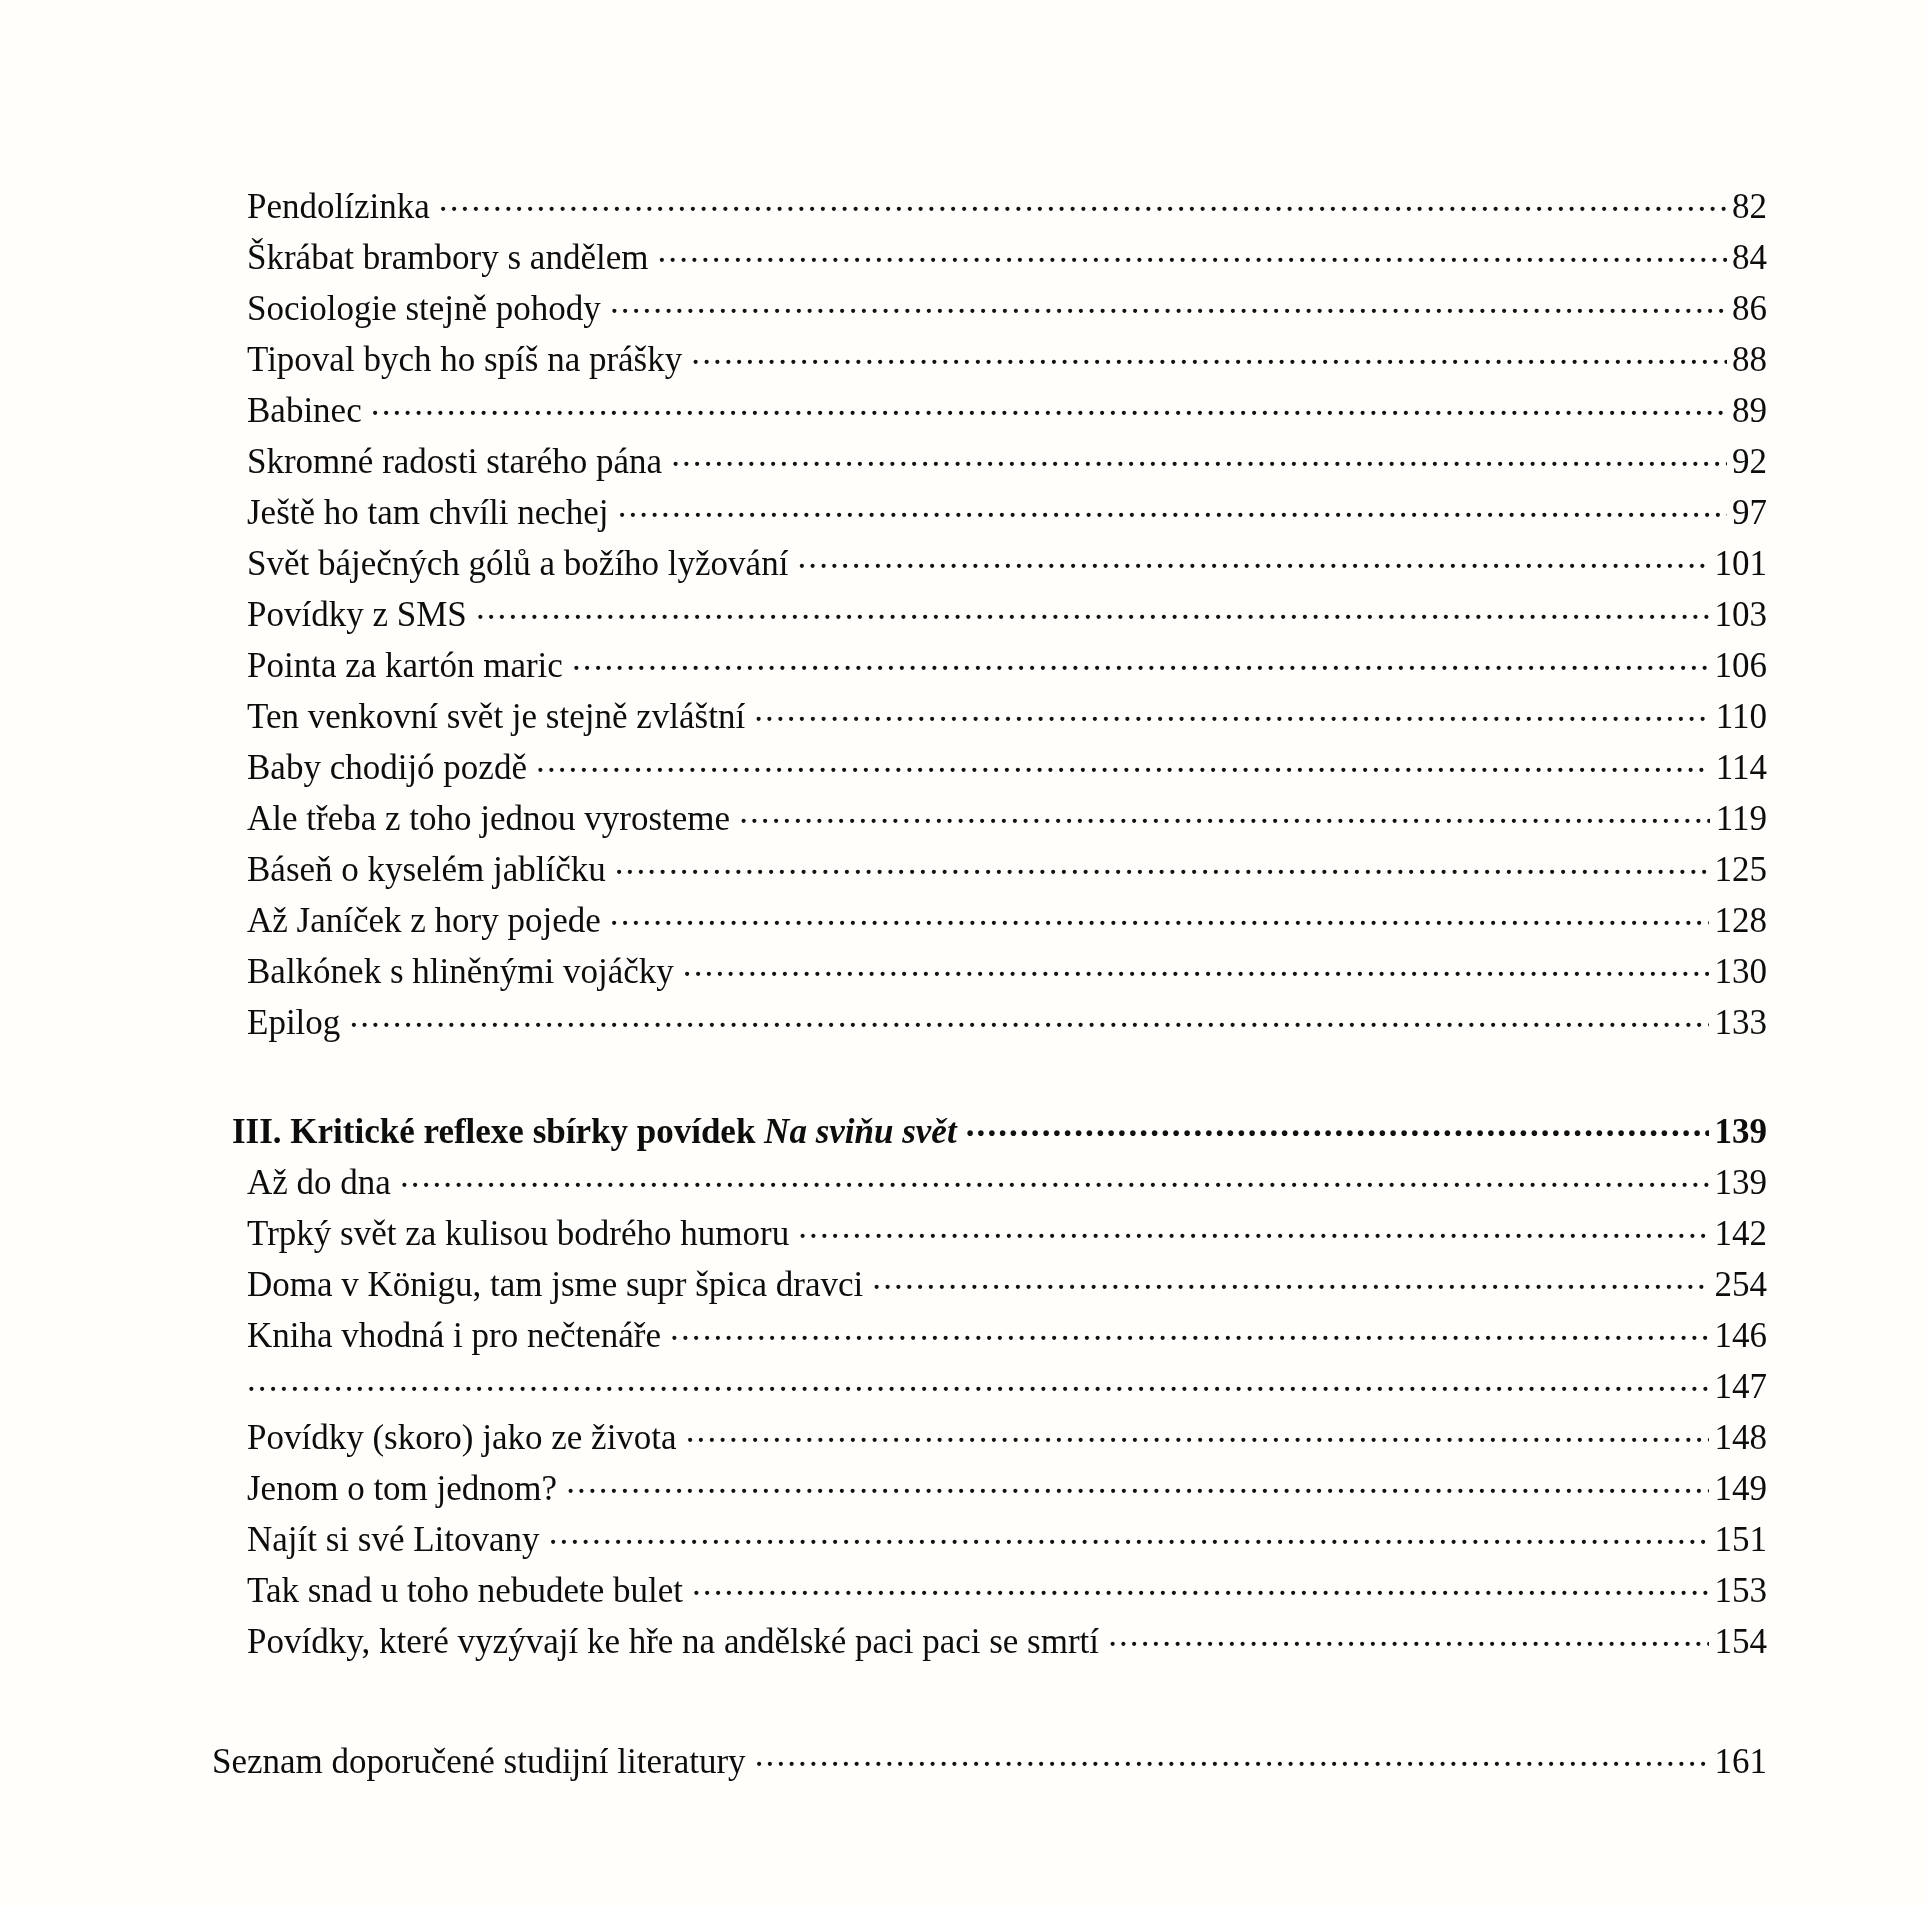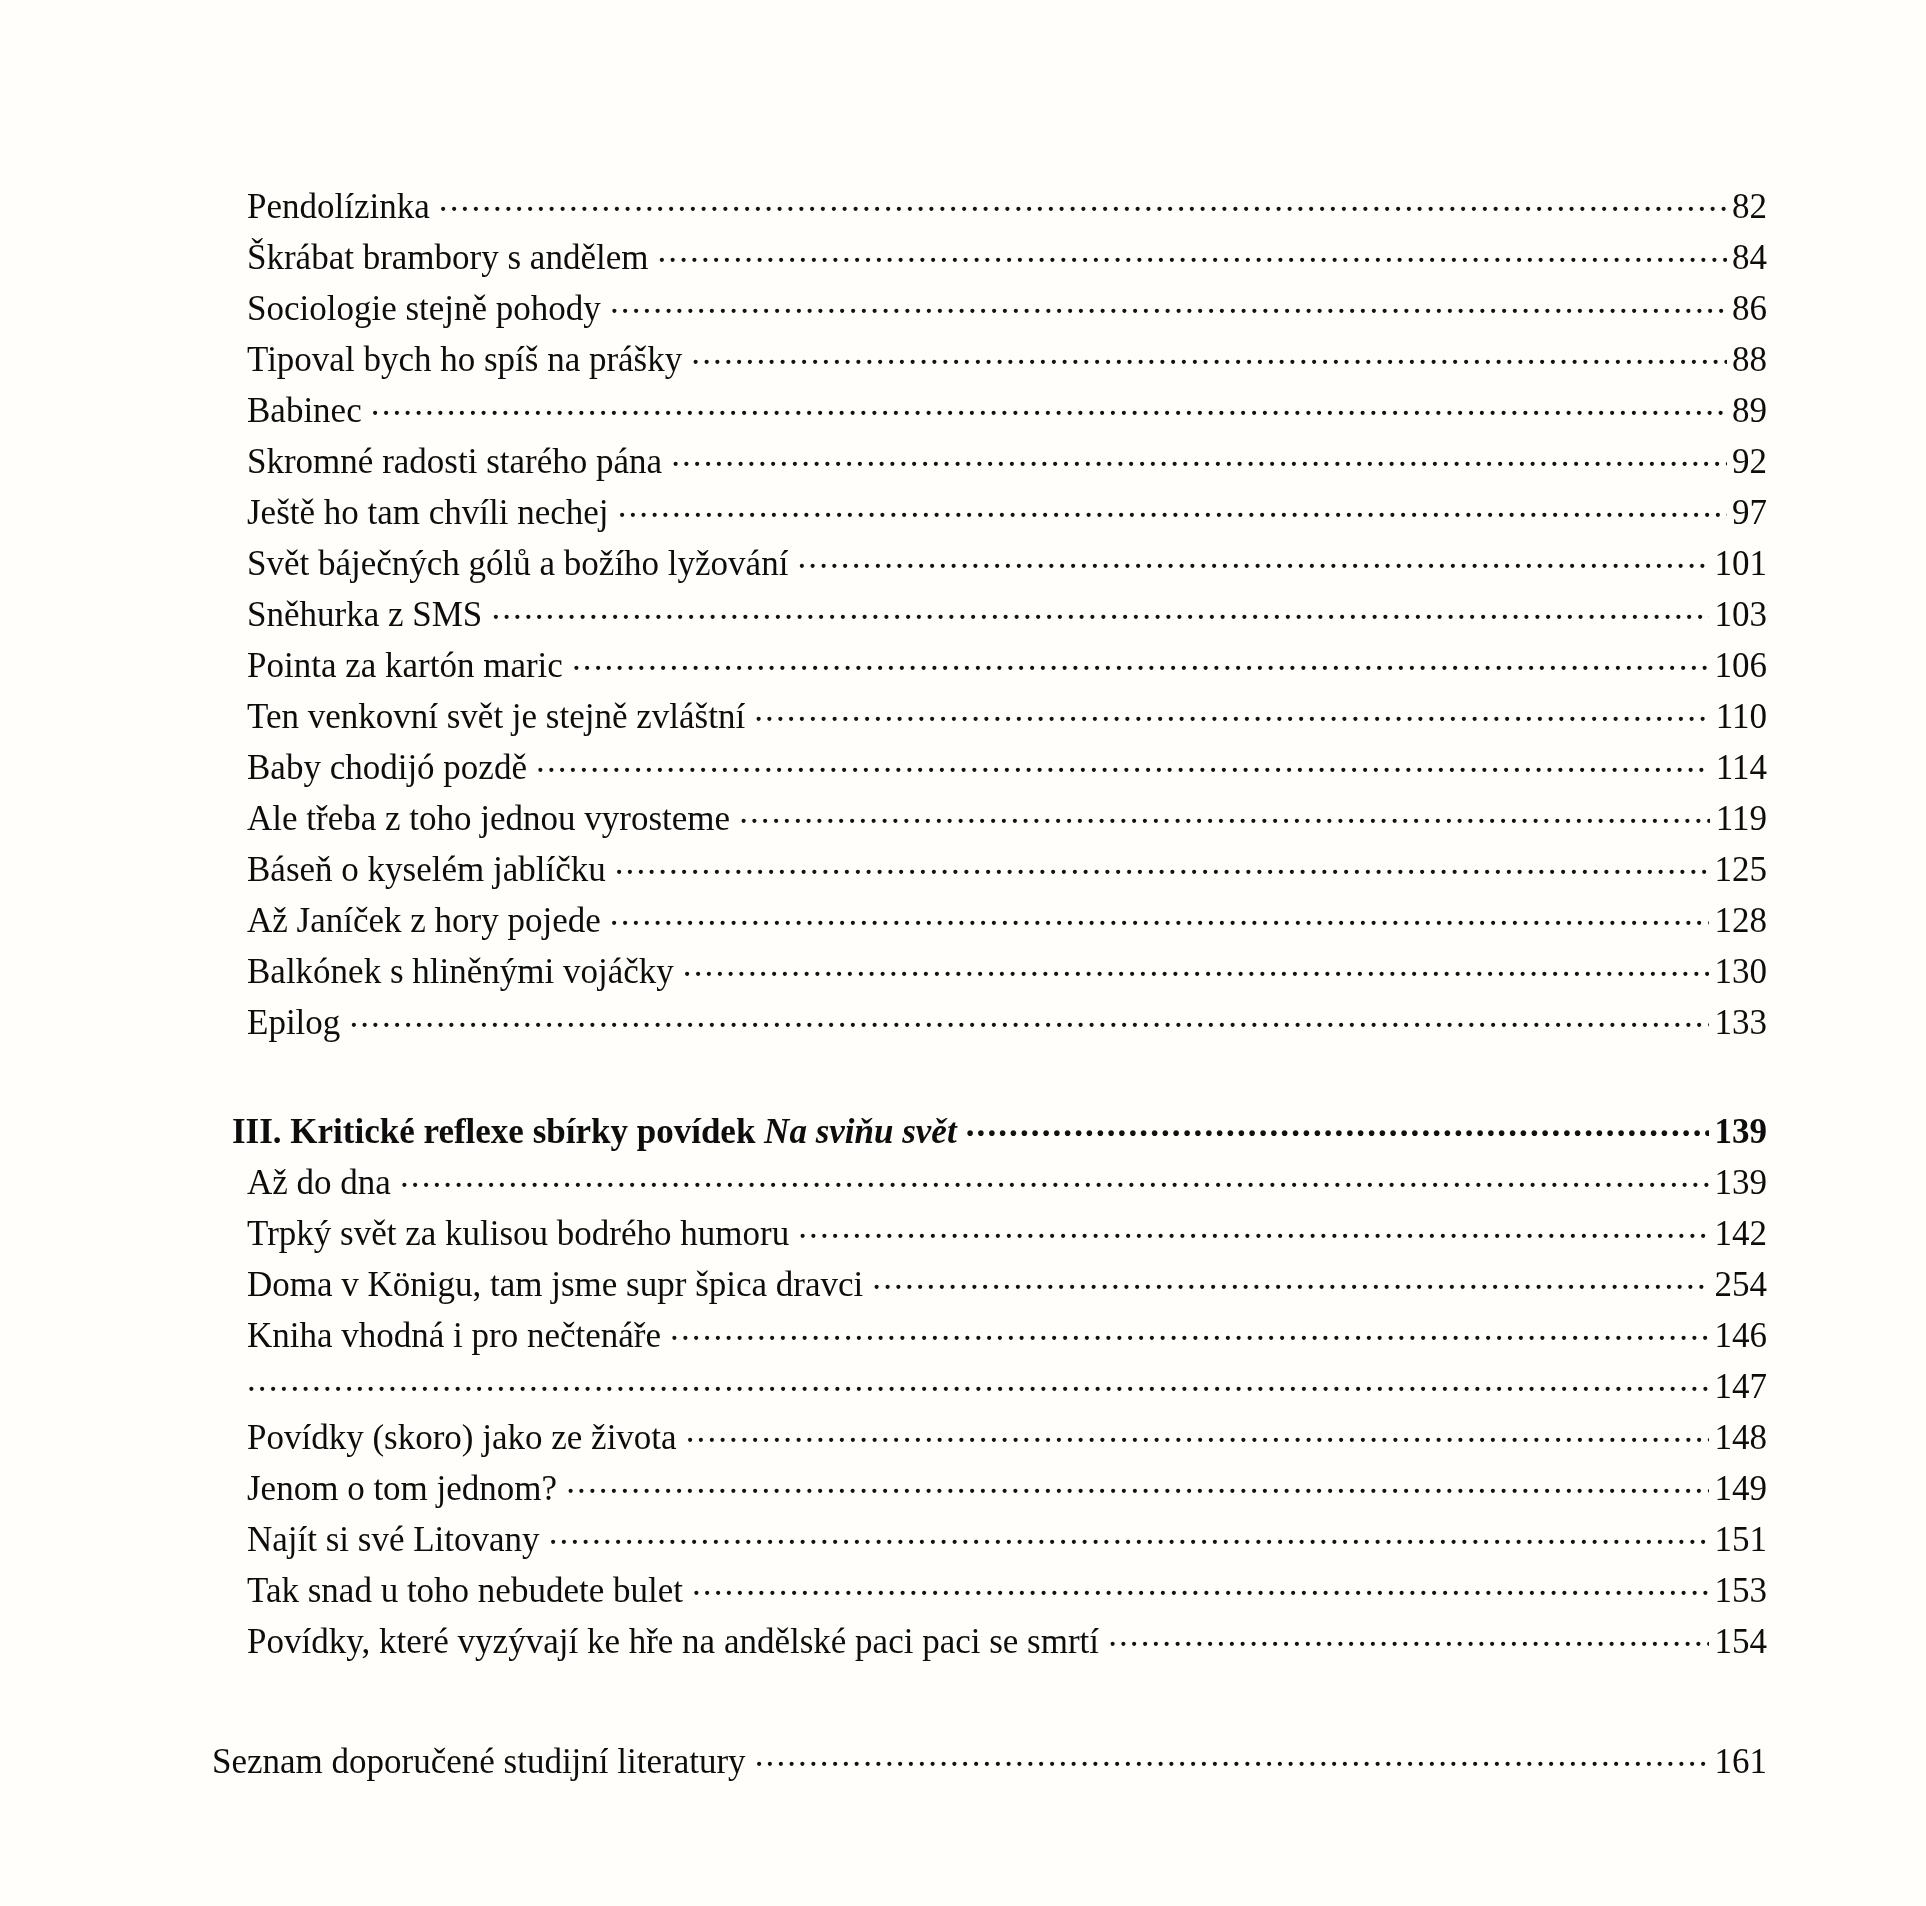--- a/index.html
+++ b/index.html
@@ -130,21 +130,21 @@
         <span class="label">Ještě ho tam chvíli nechej</span>
         <span class="leader"></span>
         <span class="page-no">97</span>
       </div>
       <div class="entry indent">
         <span class="label">Svět báječných gólů a božího lyžování</span>
         <span class="leader"></span>
         <span class="page-no">101</span>
       </div>
       <div class="entry indent">
-        <span class="label">Sněhurka z SMS</span>
+        <span class="label">Povídky z SMS</span>
         <span class="leader"></span>
         <span class="page-no">103</span>
       </div>
       <div class="entry indent">
         <span class="label">Pointa za kartón maric</span>
         <span class="leader"></span>
         <span class="page-no">106</span>
       </div>
       <div class="entry indent">
         <span class="label">Ten venkovní svět je stejně zvláštní</span>

